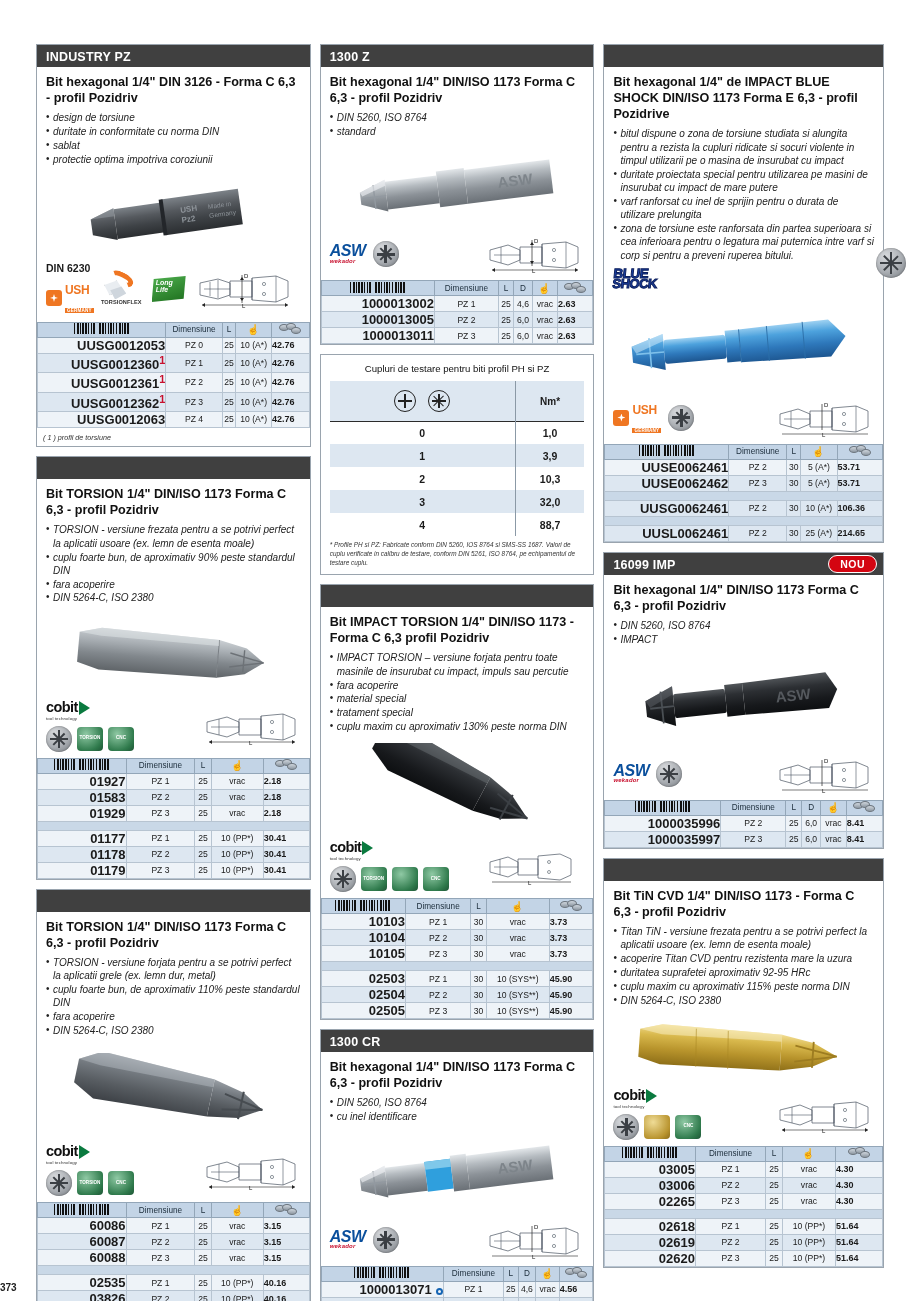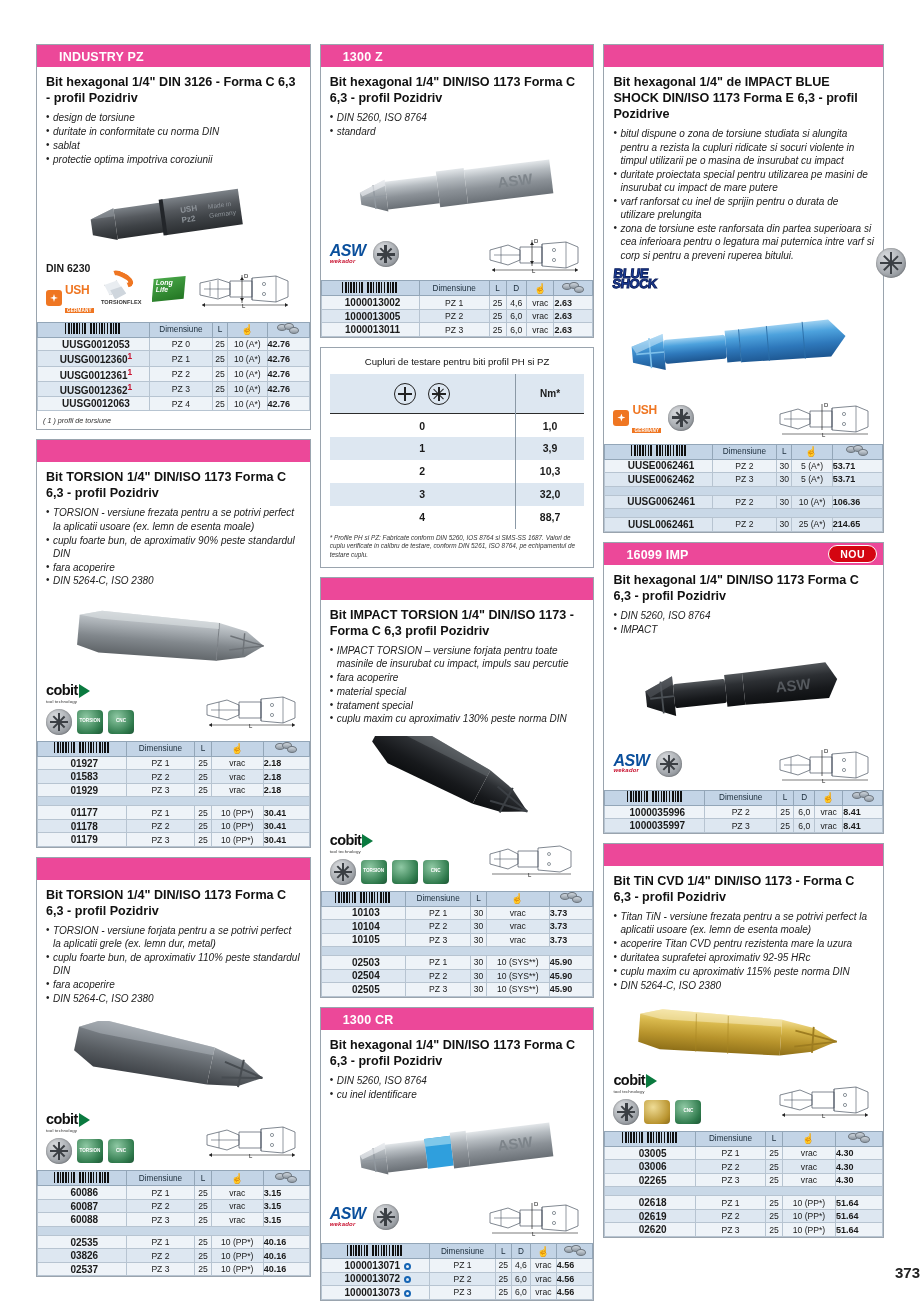--- a/index.html
+++ b/index.html
@@ -6,22 +6,22 @@
   html,body { width:920px; height:1301px; background:#ffffff; }
   body { font-family:"Liberation Sans", sans-serif; color:#1a1a1a; position:relative; overflow:hidden; }
 
   .page { position:relative; width:920px; height:1301px; padding:44px 36px 0 36px; }
   .cols { display:flex; gap:9px; align-items:flex-start; }
   .col { width:280px; display:flex; flex-direction:column; gap:9px; }
   .col.c3 { width:286px; }
 
   
   .card { border:1px solid #9aa4ae; background:#fff; }
-  .hdr { background:#ec4899; color:#fff; font-size:12.5px; font-weight:bold;
-         padding:5px 9px 5px 22px; position:relative; letter-spacing:.2px; height:22px; }
+  .hdr { background:#404040; color:#fff; font-size:12.5px; font-weight:bold;
+         padding:5px 9px 5px 9px; position:relative; letter-spacing:.2px; height:22px; }
   .hdr.empty { height:22px; }
   .nou { position:absolute; right:6px; top:2px; background:#d40511; color:#fff;
          font-size:10.5px; font-weight:bold; border-radius:9px; padding:2px 11px;
          border:1.5px solid #fff; letter-spacing:.5px; }
   .body { padding:7px 9px 6px 9px; }
 
   .ttl { font-size:12.6px; font-weight:bold; line-height:1.28; color:#111; }
   ul.feat { list-style:none; margin:5px 0 0 0; }
   ul.feat li { font-size:10px; font-style:italic; color:#222; line-height:1.33;
                padding-left:7px; position:relative; margin-bottom:.5px; }
@@ -98,21 +98,21 @@
   .techdraw { width:98px; height:40px; position:relative; flex:none; }
   .techdraw svg { display:block; }
 
   
   table.prod { width:100%; border-collapse:collapse; font-size:8.6px; }
   table.prod th { background:#c3d4e6; border:1px solid #93a6b8; height:15px; font-weight:normal;
                   color:#20313f; font-size:8.2px; }
   table.prod td { border:1px solid #b7c4d1; height:13.5px; text-align:center; color:#1a1a1a;
                   background:#eef3f8; }
   table.prod tr:nth-child(even) td { background:#dde7f1; }
-  table.prod td.code { font-weight:bold; text-align:center; padding-left:5px; font-size:10px; }
+  table.prod td.code { font-weight:bold; text-align:right; padding-left:5px; font-size:13px; }
   table.prod td.price { font-weight:bold; text-align:left; padding-right:6px; font-size:9px; }
   table.prod tr.gap td { height:9px; background:#c9d8e7; border-left:1px solid #b7c4d1;
                          border-right:1px solid #b7c4d1; }
   .ring { display:inline-block; width:7px; height:7px; border-radius:50%;
           border:2px solid #1464b4; vertical-align:-1px; margin-left:4px; }
 
   .barcode { display:inline-block; height:11px; width:56px;
     background:repeating-linear-gradient(90deg,#111 0 1.4px,transparent 1.4px 2.6px,
       #111 2.6px 4.6px,transparent 4.6px 5.8px,#111 5.8px 6.6px,transparent 6.6px 8.4px); }
   .hand { font-size:10px; }
@@ -146,22 +146,22 @@
                  box-shadow:0 0 0 0 transparent; }
   .pzsm:after { content:""; position:absolute; top:50%; left:3px; right:3px; height:2px;
                 margin-top:-1px; background:#222; }
   .pzsm em { position:absolute; inset:3px; }
   .pzsm em:before, .pzsm em:after { content:""; position:absolute; left:50%; top:0; bottom:0;
                  width:1.4px; margin-left:-.7px; background:#222; }
   .pzsm em:before { transform:rotate(45deg); }
   .pzsm em:after { transform:rotate(-45deg); }
   .tqnote { font-size:6.4px; font-style:italic; color:#333; line-height:1.35; margin-top:5px; }
 
-  .pagenum { position:absolute; left:0; right:0; bottom:20px; text-align:right;
-             font-size:15px; color:#222; font-weight:bold; }
+  .pagenum { position:absolute; left:0; right:0; bottom:8px; text-align:left;
+             font-size:10px; color:#222; font-weight:bold; }
 </style>
 </head>
 <body>
 
 <div class="page">
   <div class="cols">
 
     <div class="col">
 
       <div class="card">

